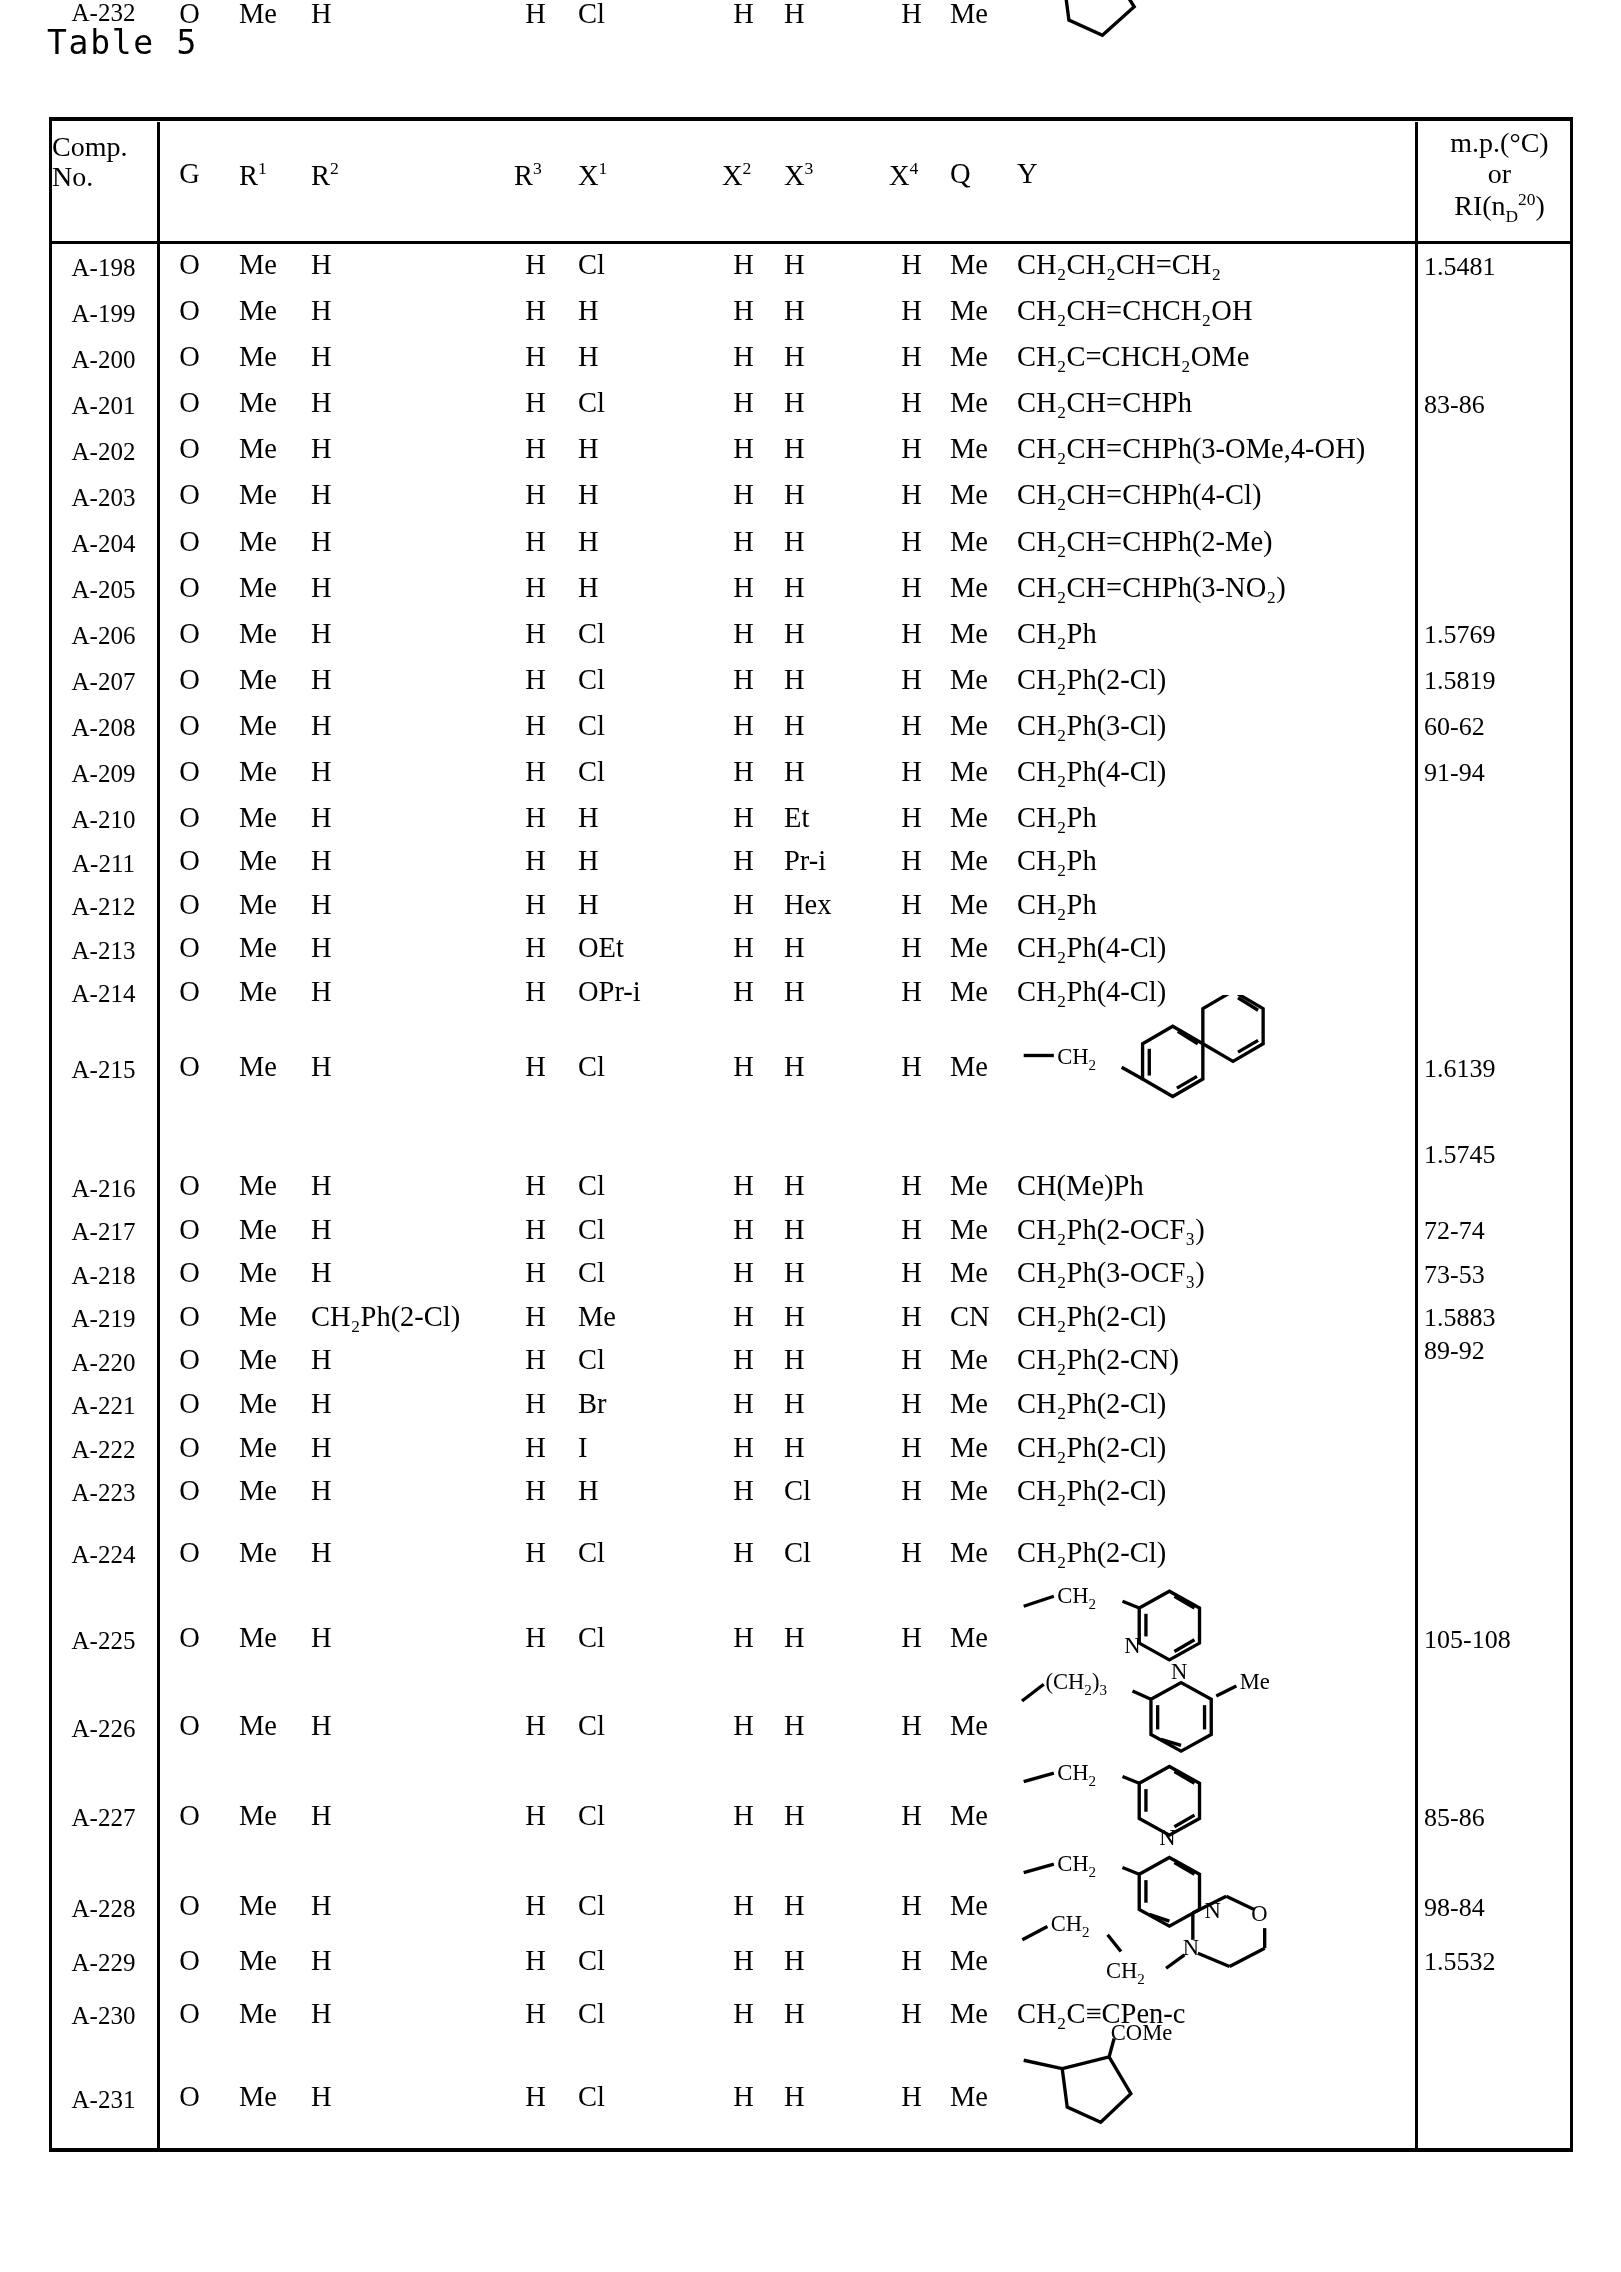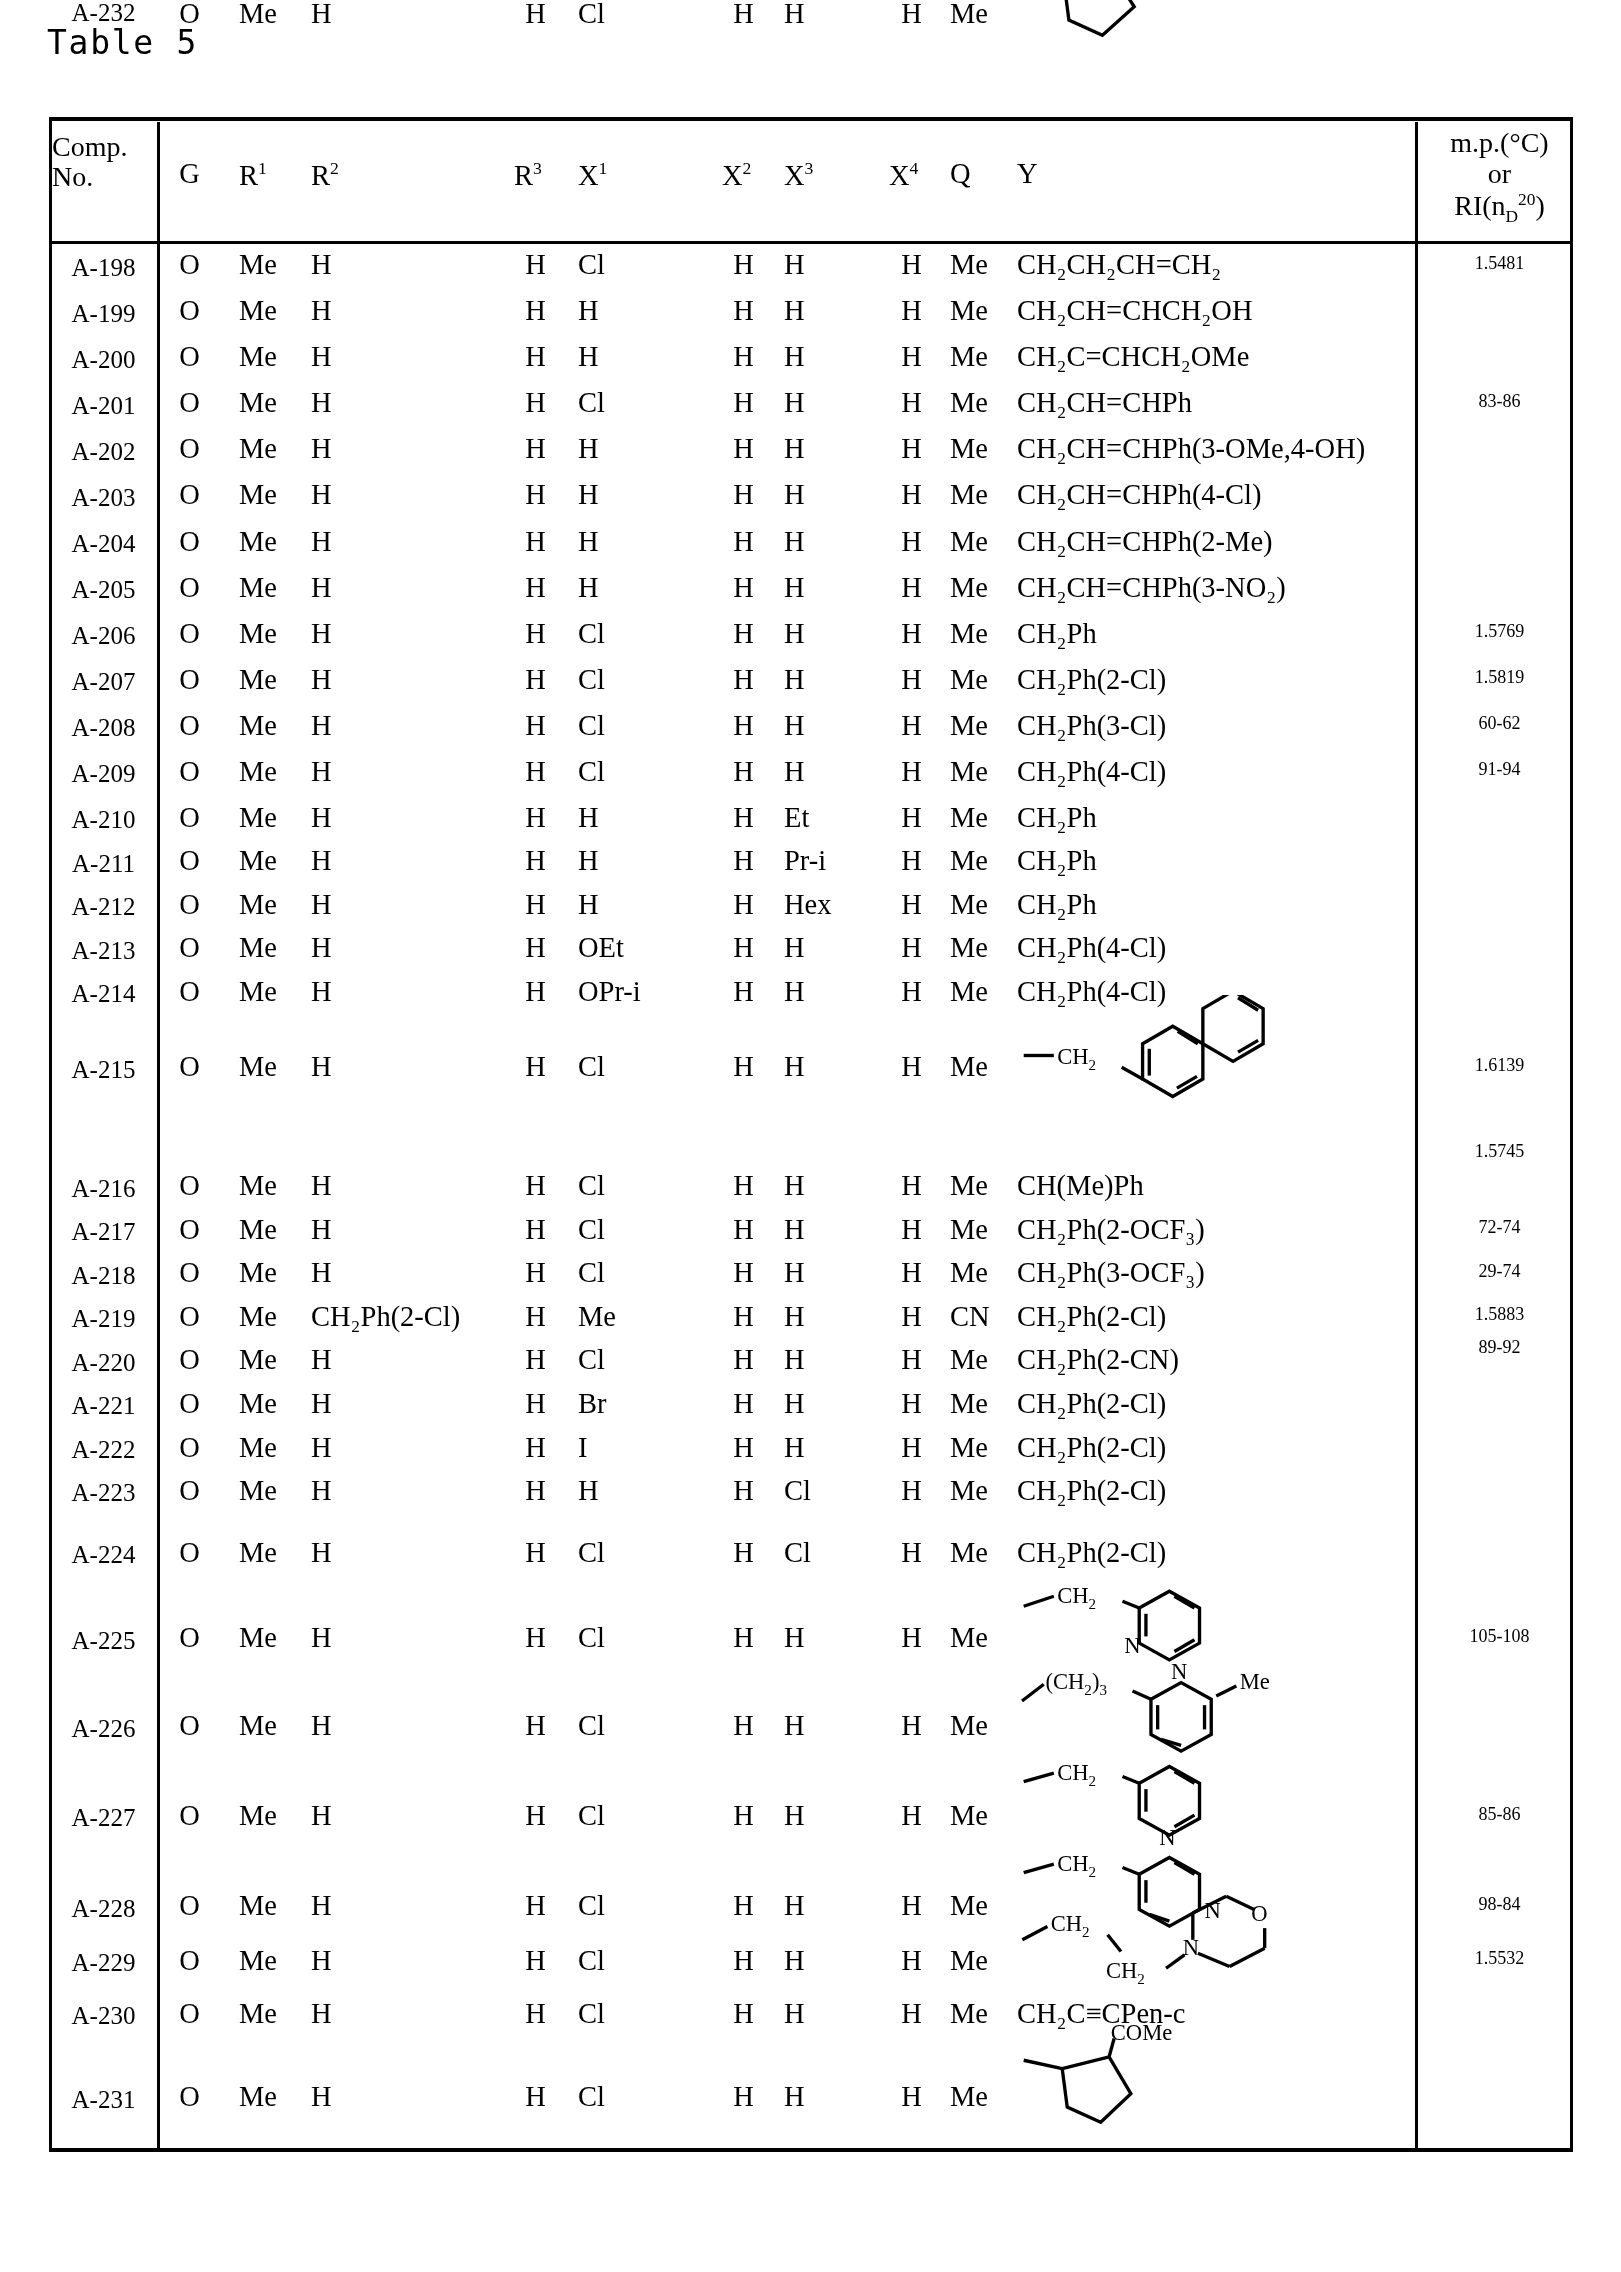--- a/index.html
+++ b/index.html
@@ -113,21 +113,21 @@
   .c-g    { left: 171px;  width: 37px;  text-align: center; }
   .c-r1   { left: 239px;  width: 47px;  text-align: left;  }
   .c-r2   { left: 311px;  text-align: left; }
   .c-r3   { left: 517px;  width: 37px;  text-align: center; }
   .c-x1   { left: 578px;  text-align: left; }
   .c-x2   { left: 725px;  width: 37px;  text-align: center; }
   .c-x3   { left: 784px;  text-align: left; }
   .c-x4   { left: 893px; width: 37px;  text-align: center; }
   .c-q    { left: 950px; text-align: left; }
   .c-y    { left: 1017px; text-align: left; }
-  .c-mp   { left: 1424px; width: 151px; text-align: center; font-size: 18px; }
+  .c-mp   { left: 1424px; width: 151px; font-size: 26px; }
 
   
   .c-struct {
     left: 1017px;
     top: -67px;
     width: 385px;
     height: 142px;
   }
   .c-struct svg { display: block; }
 </style>
@@ -451,21 +451,21 @@
       <div class="cell c-g" style="top:1259px">O</div>
       <div class="cell c-r1" style="top:1259px">Me</div>
       <div class="cell c-r2" style="top:1259px">H</div>
       <div class="cell c-r3" style="top:1259px">H</div>
       <div class="cell c-x1" style="top:1259px">Cl</div>
       <div class="cell c-x2" style="top:1259px">H</div>
       <div class="cell c-x3" style="top:1259px">H</div>
       <div class="cell c-x4" style="top:1259px">H</div>
       <div class="cell c-q" style="top:1259px">Me</div>
       <div class="cell c-y" style="top:1259px">CH₂Ph(3-OCF₃)</div>
-      <div class="cell c-mp" style="top:1262px">29-74</div>
+      <div class="cell c-mp" style="top:1262px">73-53</div>
     </div>
     <div class="row">
       <div class="cell c-no" style="top:1306px">A-219</div>
       <div class="cell c-g" style="top:1303px">O</div>
       <div class="cell c-r1" style="top:1303px">Me</div>
       <div class="cell c-r2" style="top:1303px">CH₂Ph(2-Cl)</div>
       <div class="cell c-r3" style="top:1303px">H</div>
       <div class="cell c-x1" style="top:1303px">Me</div>
       <div class="cell c-x2" style="top:1303px">H</div>
       <div class="cell c-x3" style="top:1303px">H</div>

